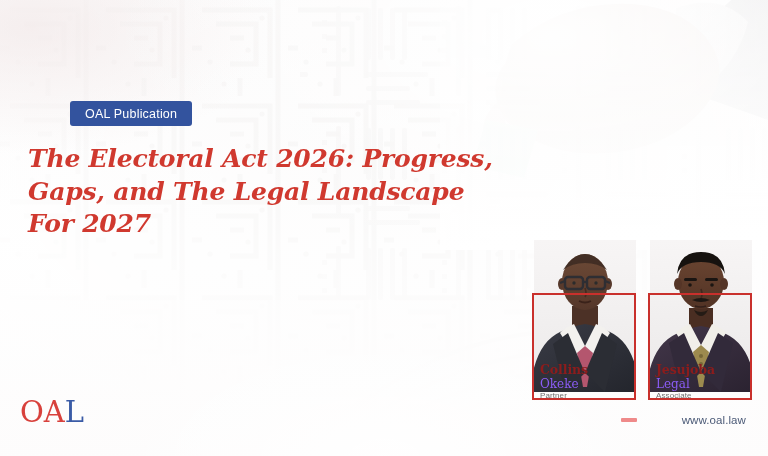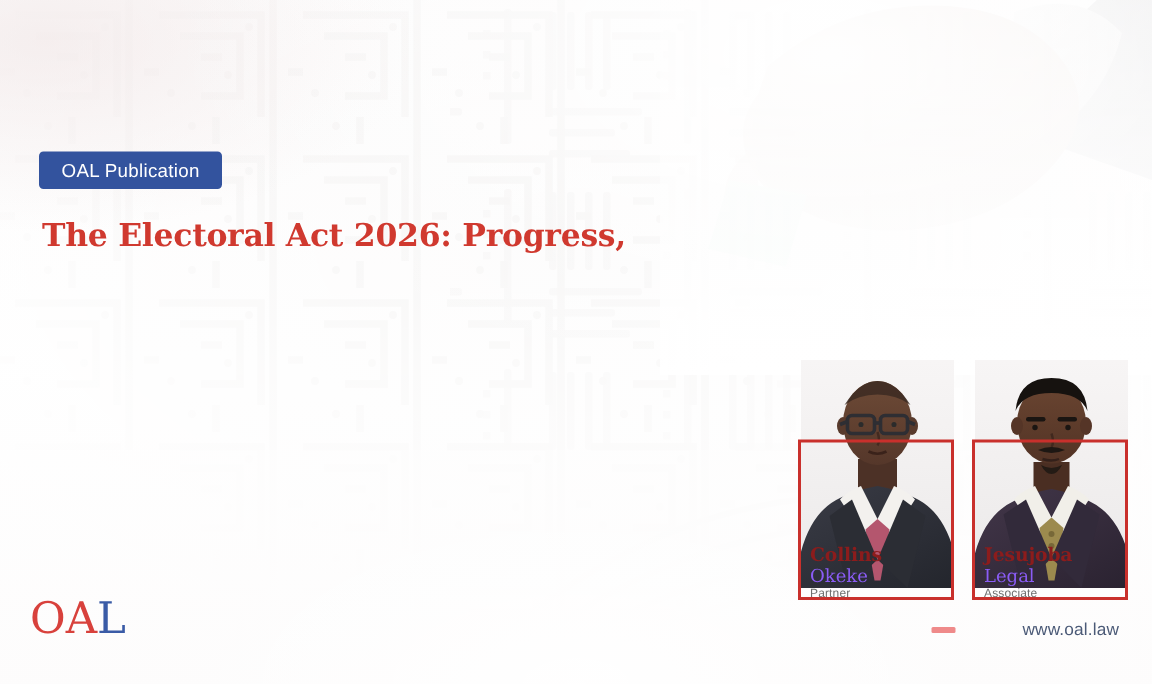--- a/index.html
+++ b/index.html
@@ -45,23 +45,24 @@
     white-space:nowrap;
   }
 
   
   #headline {
     position:absolute;
     left:28px; top:143px;
     width:470px;
     font-family:"DejaVu Serif", serif;
     font-weight:bold;
-    font-size:21px;
+    font-size:25px;
     line-height:1.30;
     letter-spacing:-0.2px;
+    font-style:italic;
   }
   #headline .ln { display:block; white-space:nowrap; }
 
   
   #portraits { position:absolute; left:520px; top:236px; width:230px; height:172px; }
 
   .portrait { position:absolute; top:0; width:106px; height:170px;padding-left:36px; }
   .portrait.p0 { left:12px; }
   .portrait.p1 { left:128px; }
 
@@ -240,26 +241,28 @@
 
         <path d="M486 120 l52 10 l-14 48 l-52 -12 Z" fill="url(#ballot)"></path>
       </g>
 
       <rect x="440" y="-10" width="340" height="260" fill="url(#vfade)"></rect>
     </svg>
   </div>
 
   <div class="bg-layer" id="bg-wash"></div>
 
-  <div id="badge" style="background: rgb(51, 83, 158); color: rgb(255, 255, 255);">
+  <div id="badge" style="background: rgb(51, 83, 158); color: rgb(255, 255, 255); margin-left: 44px;">
     <span>OAL Publication</span>
   </div>
 
   <h1 id="headline" style="color: rgb(208, 57, 47);">
     <span class="ln">The Electoral Act 2026: Progress,</span>
+    <span class="ln">Gaps, and The Legal Landscape</span>
+    <span class="ln">For 2027</span>
   </h1>
 
   <div id="portraits">
 
     <div class="portrait p0">
       <div class="photo-wrap">
         <svg width="102" height="152" viewBox="0 0 102 152" xmlns="http://www.w3.org/2000/svg" aria-hidden="true">
           <defs>
             <linearGradient id="bg1" x1="0" y1="0" x2="0" y2="1">
               <stop offset="0%" stop-color="#f7f5f5"></stop>

